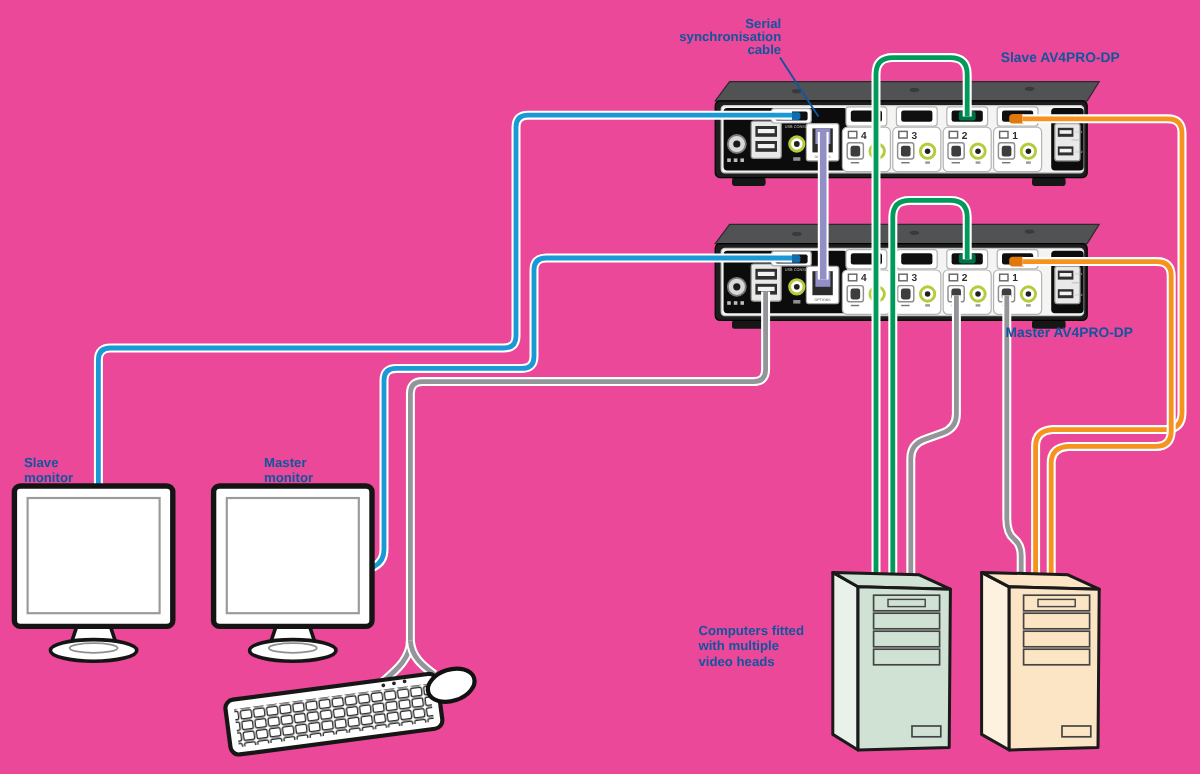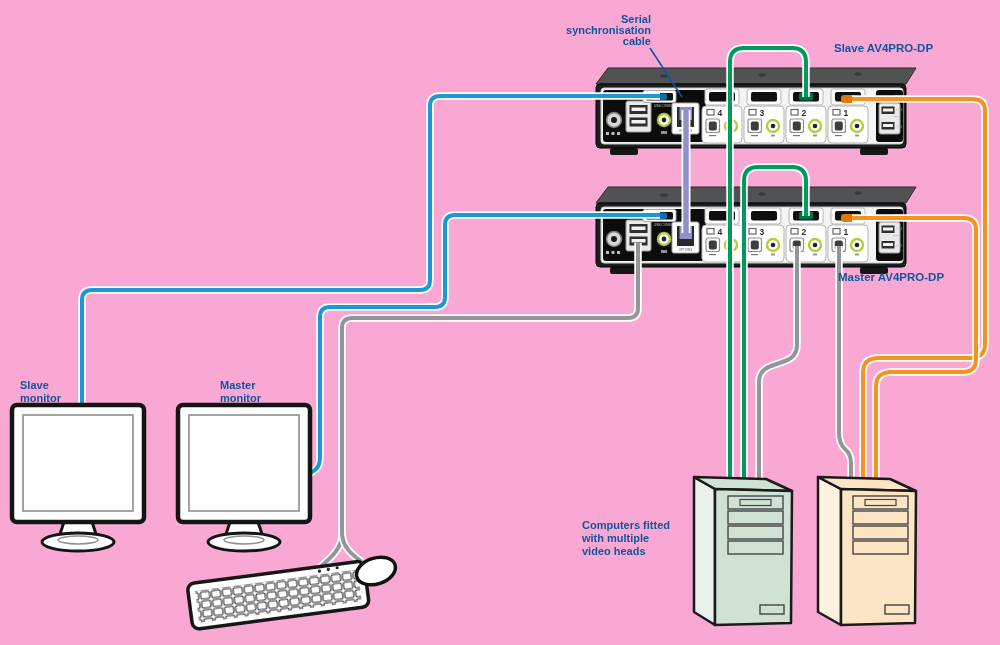--- a/index.html
+++ b/index.html
@@ -1,16 +1,16 @@
 <!DOCTYPE html>
 <html><head>
 <meta charset="utf-8">
 <style>
   html,body{margin:0;padding:0;background:#ffffff;}
-  .stage{width:1000px;height:645px;position:relative;background:#f9a8d4;overflow:hidden;}
+  .stage{width:1000px;height:645px;position:relative;background:#ec4899;overflow:hidden;}
   svg{display:block;}
   svg text{font-family:"Liberation Sans","DejaVu Sans",sans-serif;}
   .lbl{font-weight:bold;font-size:11px;}
   .lbl-big{font-weight:bold;font-size:11.5px;}
   .portnum{font-weight:bold;font-size:8.5px;fill:#2b2b2b;}
   .tinyw{font-size:3.2px;fill:#c9c9c9;}
   .tinyd{font-size:3px;fill:#555555;}
   .cemark{font-size:6.5px;font-style:italic;fill:#9a9a9a;letter-spacing:1px;}
   .cable{fill:none;stroke-linejoin:round;stroke-linecap:butt;}
   .cable-under{fill:none;stroke:#ffffff;stroke-width:7.5;stroke-linejoin:round;stroke-linecap:butt;}

